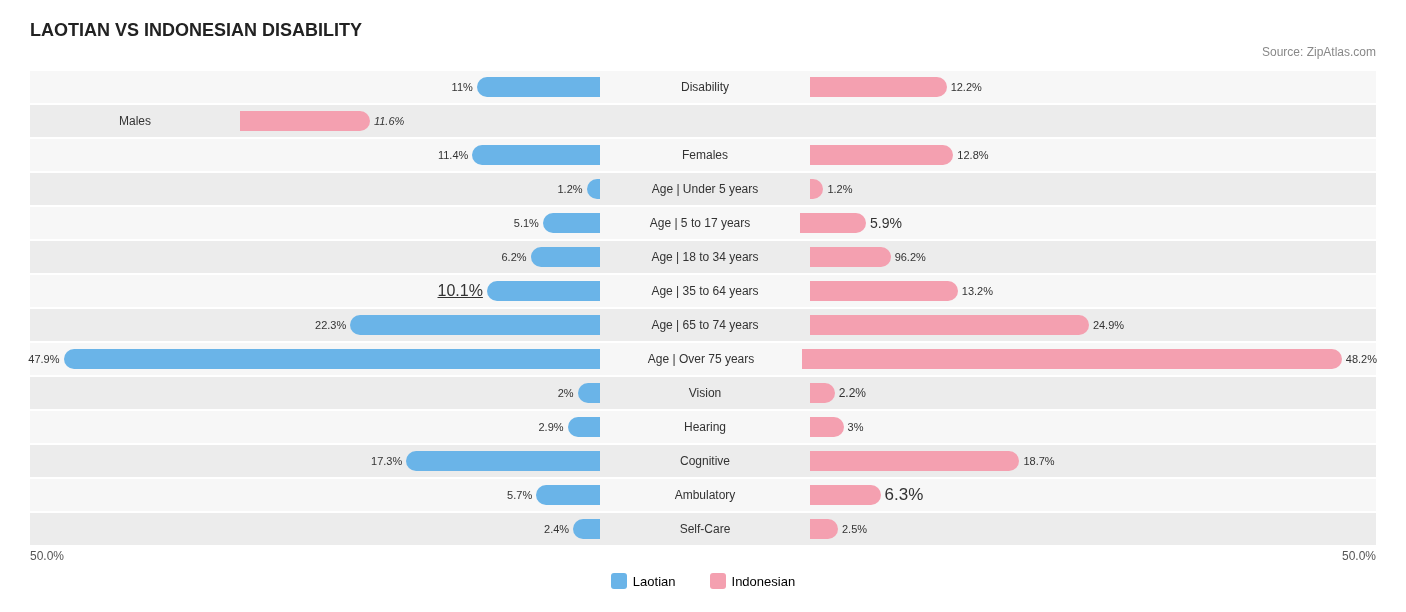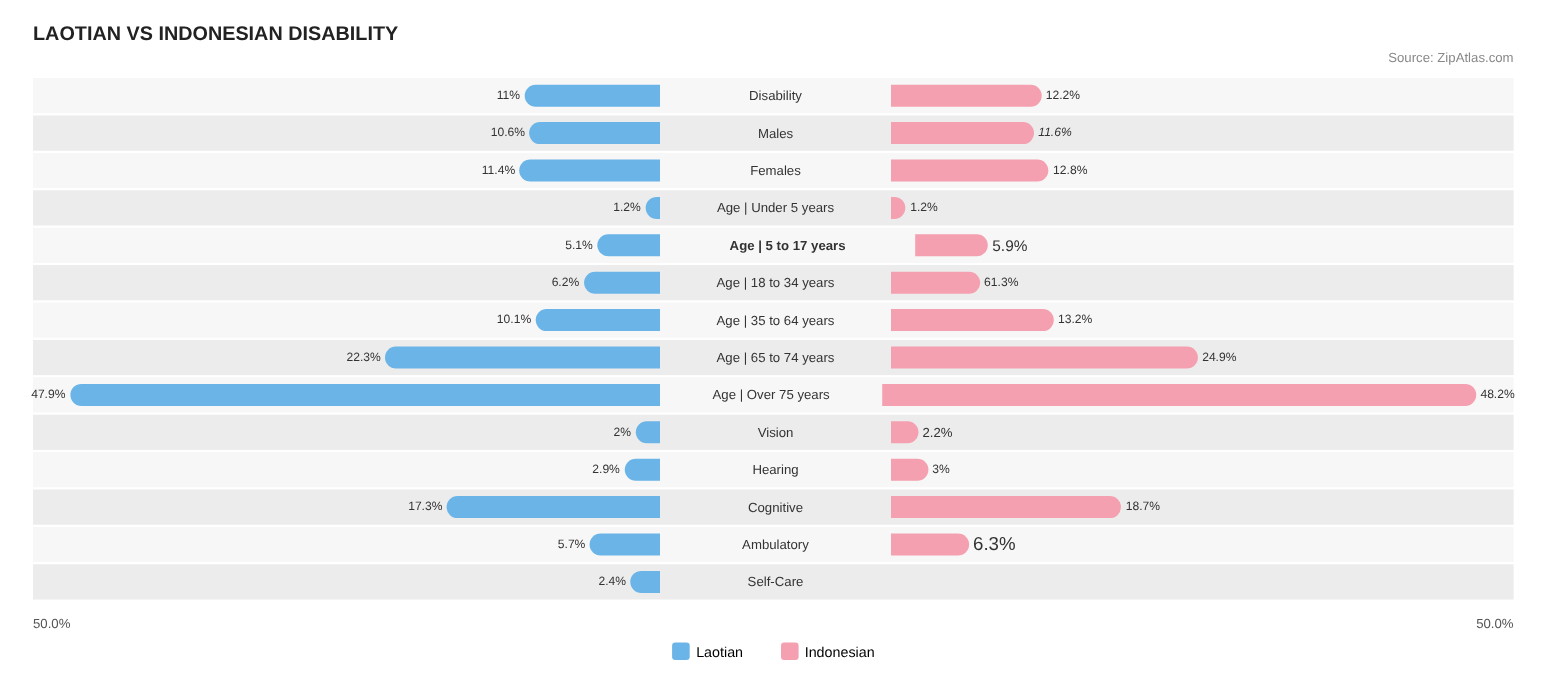--- a/index.html
+++ b/index.html
@@ -117,21 +117,21 @@
     .legend-color {
       width: 16px;
       height: 16px;
       border-radius: 3px;
     }
     .axis-labels {
       display: flex;
       justify-content: space-between;
       font-size: 12px;
       color: #555;
-      margin-top: 15px;
+      margin-top: 4px;
       padding: 0 0;
     }
     .chart-wrapper {
       position: relative;
       width: 100%;
     }
     
     .rows-container {
       width: 100%;
     }
@@ -155,25 +155,20 @@
         <div class="center-label" style="width:210px; flex:none;">Disability</div>
         <div class="right-section" style="width:570px; flex:none; position:relative; height:100%;">
           <div class="bar-right" style="width:136.64px; left:0;">
           </div>
           <span class="bar-label-right" style="left:140.64px; font-size:11px; color:#333;">12.2%</span>
         </div>
       </div>
     </div>
       <div class="bar-row">
       <div class="bar-container">
-        <div class="left-section" style="width:570px; flex:none; position:relative; height:100%;">
-          <div class="bar-left" style="width:118.72px; right:0;">
-          </div>
-          <span class="bar-label-left" style="right:122.72px; font-size:11px; color:#333;">10.6%</span>
-        </div>
         <div class="center-label" style="width:210px; flex:none;">Males</div>
         <div class="right-section" style="width:570px; flex:none; position:relative; height:100%;font-style:italic;">
           <div class="bar-right" style="width:129.92px; left:0;">
           </div>
           <span class="bar-label-right" style="left:133.92px; font-size:11px; color:#333;">11.6%</span>
         </div>
       </div>
     </div>
       <div class="bar-row">
       <div class="bar-container">
@@ -205,49 +200,49 @@
         </div>
       </div>
     </div>
       <div class="bar-row">
       <div class="bar-container">
         <div class="left-section" style="width:570px; flex:none; position:relative; height:100%;">
           <div class="bar-left" style="width:57.12px; right:0;">
           </div>
           <span class="bar-label-left" style="right:61.12px; font-size:11px; color:#333;">5.1%</span>
         </div>
-        <div class="center-label" style="width:232px; flex:none;font-weight:bold;">Age | 5 to 17 years</div>
+        <div class="center-label" style="width:200px; flex:none;">Age | 5 to 17 years</div>
         <div class="right-section" style="width:570px; flex:none; position:relative; height:100%;">
           <div class="bar-right" style="width:66.08px; left:0;">
           </div>
           <span class="bar-label-right" style="left:70.08px; font-size:14px; color:#333;">5.9%</span>
         </div>
       </div>
     </div>
       <div class="bar-row">
       <div class="bar-container">
         <div class="left-section" style="width:570px; flex:none; position:relative; height:100%;">
           <div class="bar-left" style="width:69.44px; right:0;">
           </div>
           <span class="bar-label-left" style="right:73.44px; font-size:11px; color:#333;">6.2%</span>
         </div>
         <div class="center-label" style="width:210px; flex:none;">Age | 18 to 34 years</div>
         <div class="right-section" style="width:570px; flex:none; position:relative; height:100%;">
           <div class="bar-right" style="width:80.64000000000001px; left:0;">
           </div>
-          <span class="bar-label-right" style="left:84.64000000000001px; font-size:11px; color:#333;">61.3%</span>
+          <span class="bar-label-right" style="left:84.64000000000001px; font-size:11px; color:#333;">96.2%</span>
         </div>
       </div>
     </div>
       <div class="bar-row">
       <div class="bar-container">
         <div class="left-section" style="width:570px; flex:none; position:relative; height:100%;">
           <div class="bar-left" style="width:113.11999999999999px; right:0;">
           </div>
-          <span class="bar-label-left" style="right:117.11999999999999px; font-size:11px; color:#333;">10.1%</span>
+          <span class="bar-label-left" style="right:117.11999999999999px; font-size:16px; color:#333;text-decoration:underline;">10.1%</span>
         </div>
         <div class="center-label" style="width:210px; flex:none;">Age | 35 to 64 years</div>
         <div class="right-section" style="width:570px; flex:none; position:relative; height:100%;">
           <div class="bar-right" style="width:147.84px; left:0;">
           </div>
           <span class="bar-label-right" style="left:151.84px; font-size:11px; color:#333;">13.2%</span>
         </div>
       </div>
     </div>
       <div class="bar-row">
@@ -341,20 +336,25 @@
       </div>
     </div>
       <div class="bar-row">
       <div class="bar-container">
         <div class="left-section" style="width:570px; flex:none; position:relative; height:100%;">
           <div class="bar-left" style="width:26.88px; right:0;">
           </div>
           <span class="bar-label-left" style="right:30.88px; font-size:11px; color:#333;">2.4%</span>
         </div>
         <div class="center-label" style="width:210px; flex:none;">Self-Care</div>
+        <div class="right-section" style="width:570px; flex:none; position:relative; height:100%;">
+          <div class="bar-right" style="width:28px; left:0;">
+          </div>
+          <span class="bar-label-right" style="left:32px; font-size:11px; color:#333;">2.5%</span>
+        </div>
       </div>
     </div>
     </div>
   <div class="axis-labels">
     <span>50.0%</span>
     <span>50.0%</span>
   </div>
 </div>
 
 <div class="legend">

